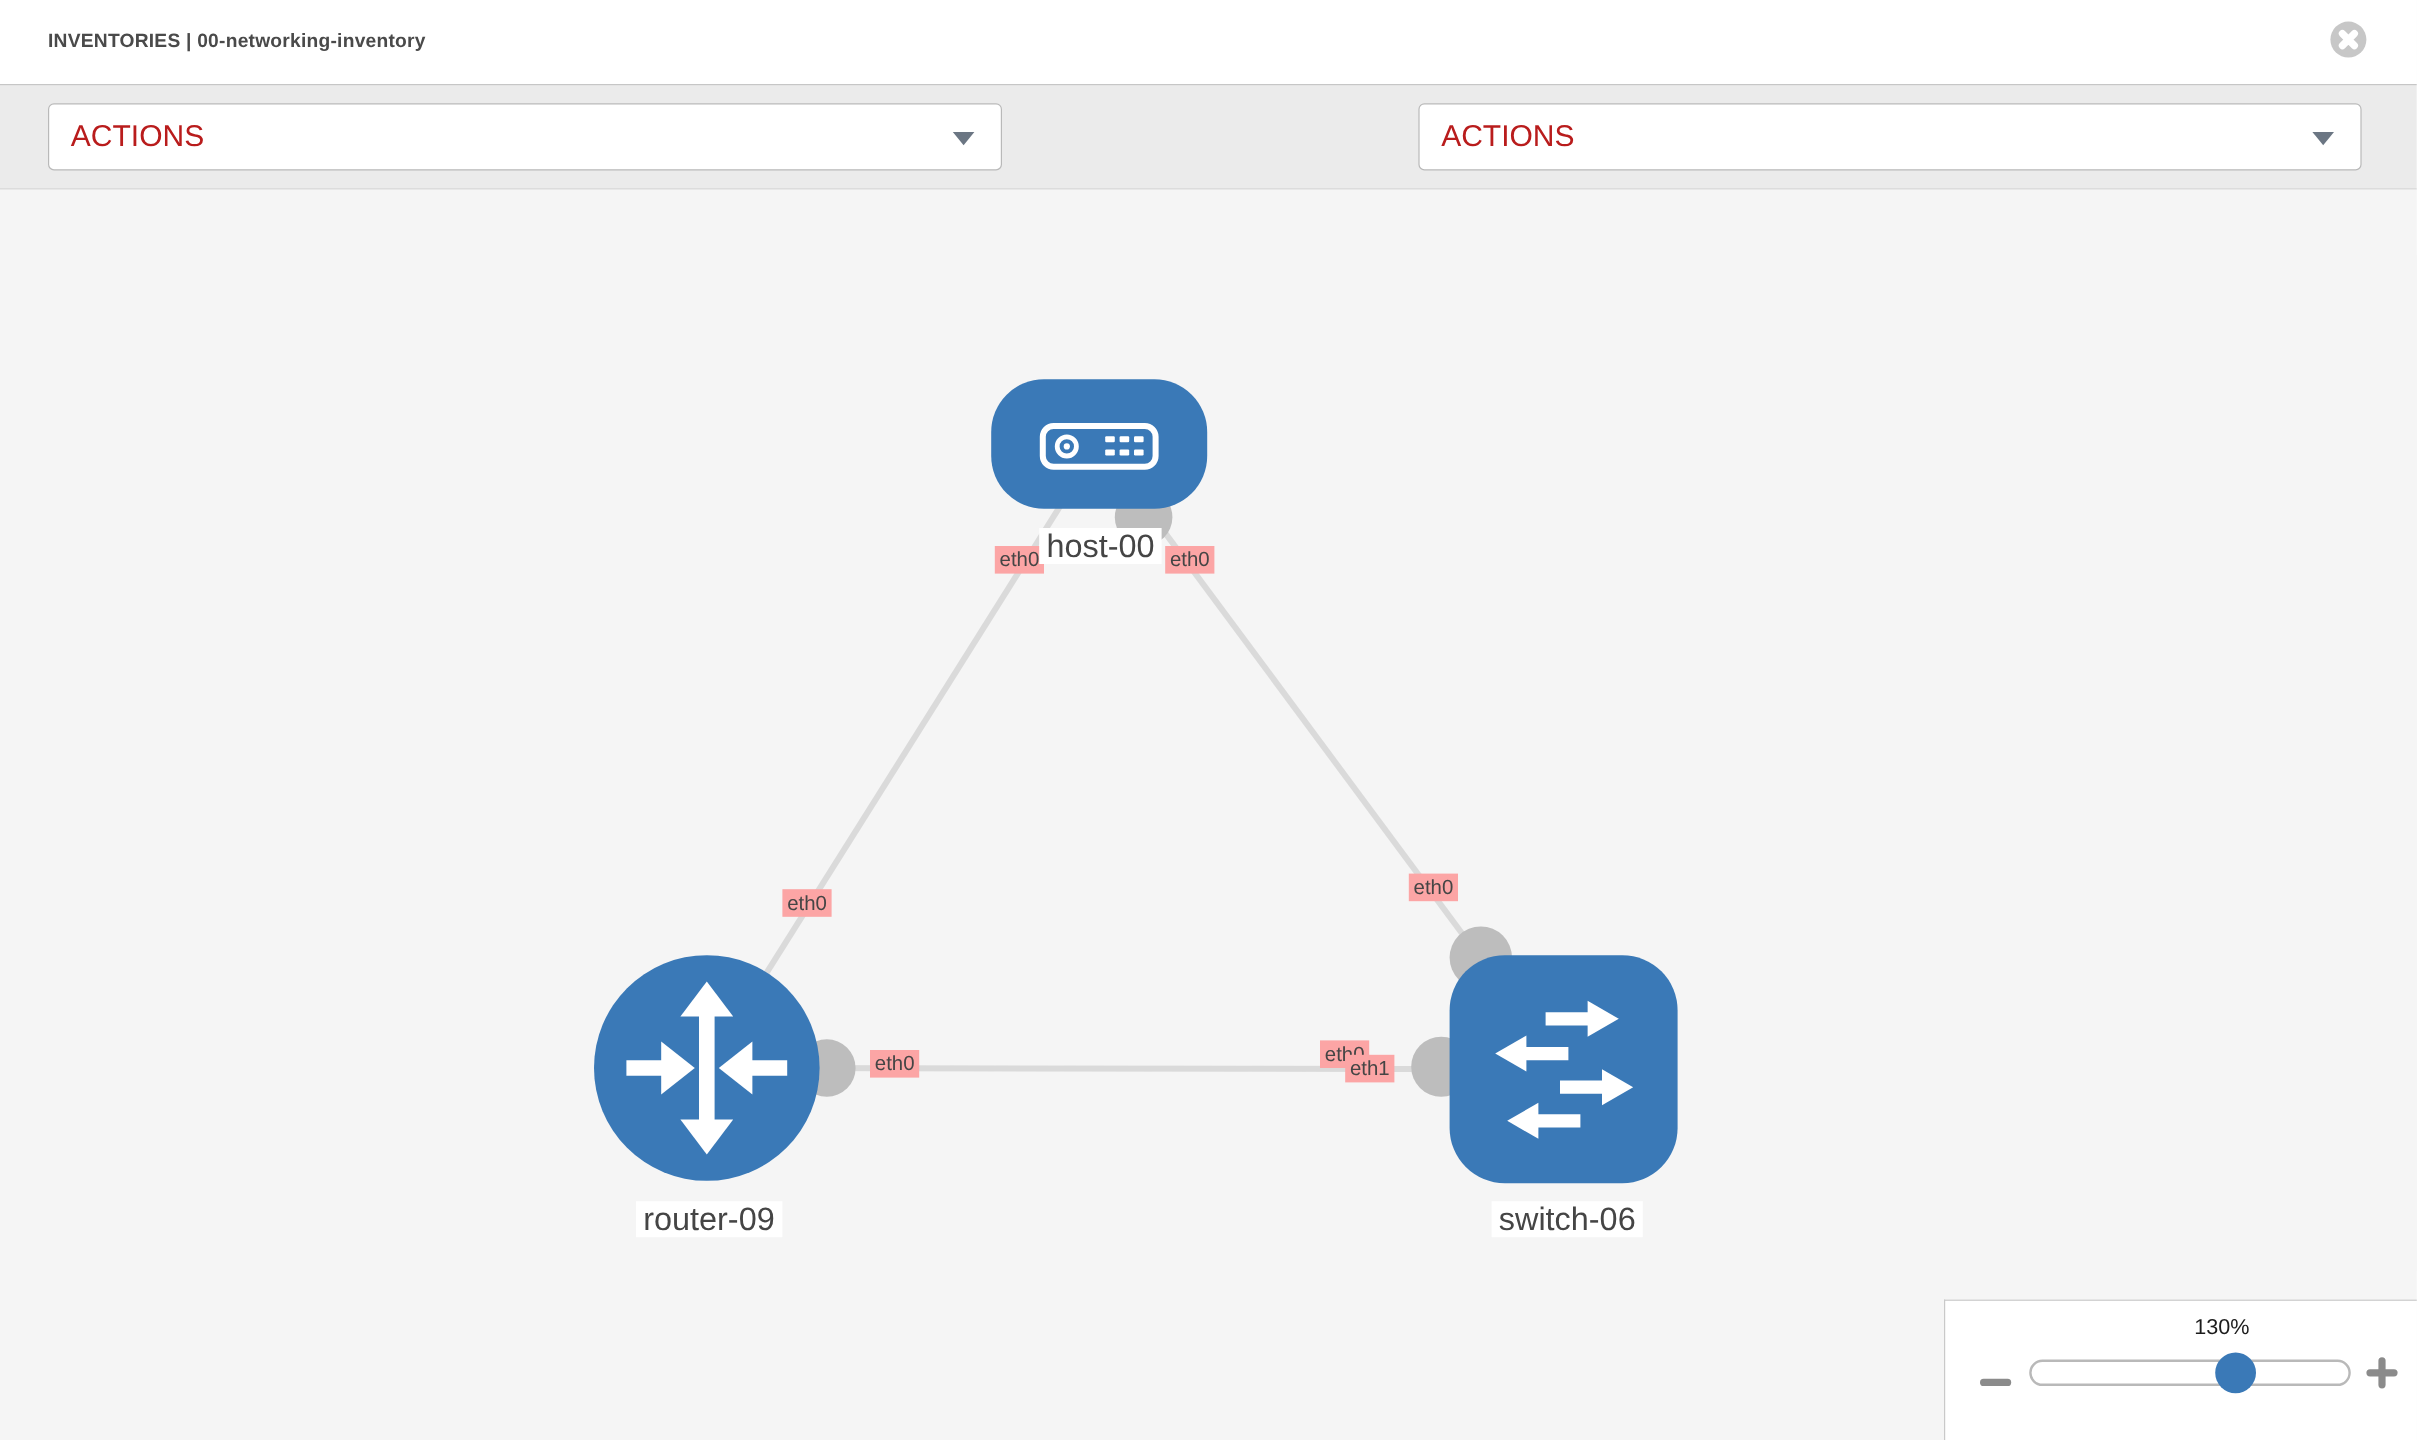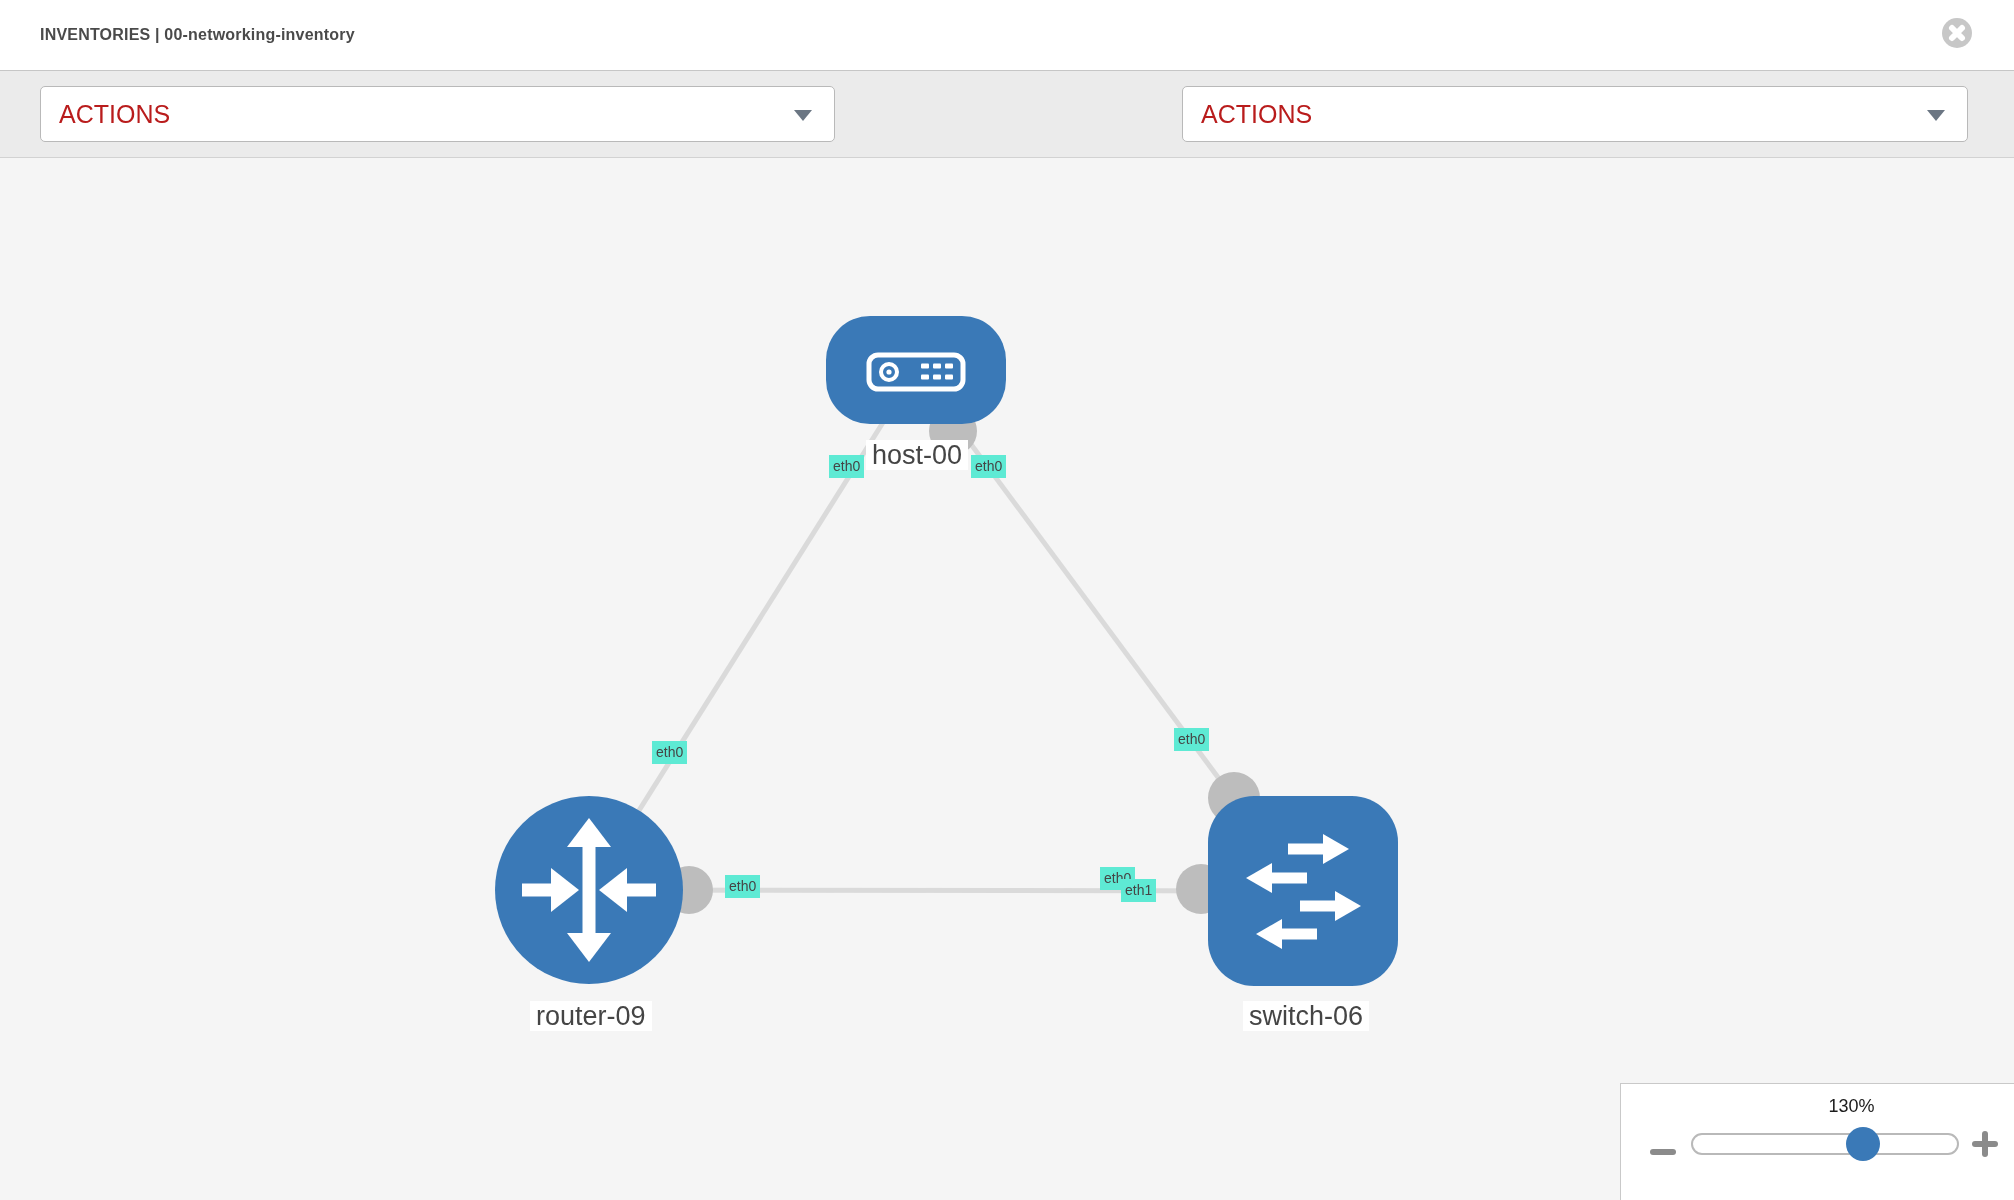--- a/index.html
+++ b/index.html
@@ -37,21 +37,21 @@
     border-top:11px solid #6b7683;
   }
   .tool-icon{position:absolute;top:96px;width:36px;height:36px;cursor:pointer;}
   .tool-icon svg{width:36px;height:36px;display:block;}
   
   .canvas{
     position:absolute;left:0;top:158px;width:2014px;height:1042px;background:#f5f5f5;
   }
   .canvas svg.topology{position:absolute;left:0;top:0;}
   .if-label{
-    position:absolute;background:#5eead4;color:#454545;font-size:14px;
+    position:absolute;background:#fca5a5;color:#454545;font-size:17px;
     padding:2px 4px;white-space:nowrap;line-height:19px;
   }
   .node-label{
     position:absolute;background:#ffffff;color:#454545;font-size:27px;
     padding:3px 6px;white-space:nowrap;line-height:24px;
   }
   .lbl-under{z-index:1;}
   .lbl-over{z-index:2;}
   
   .zoom-panel{

